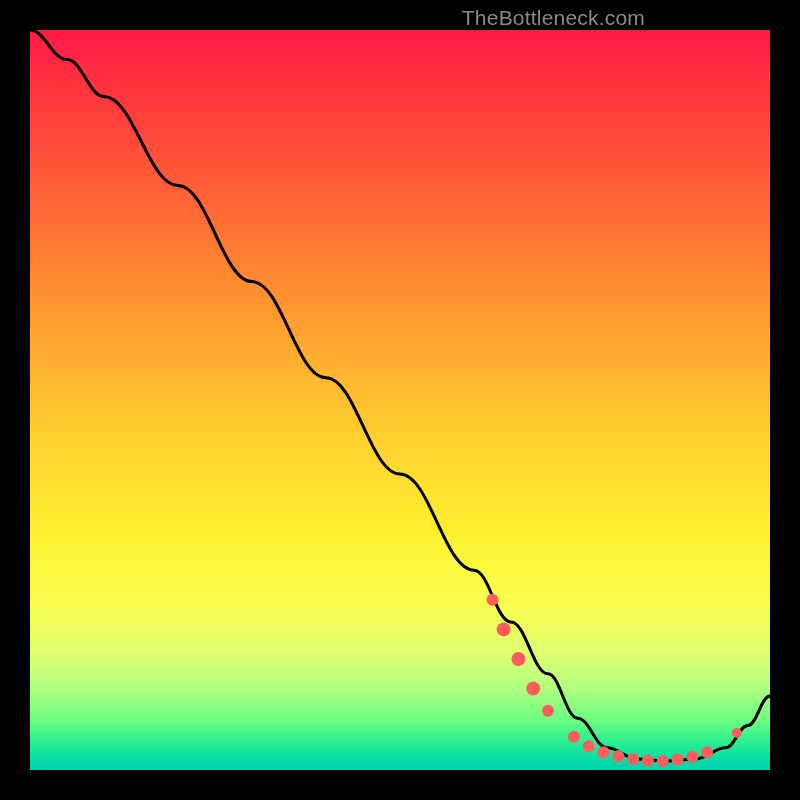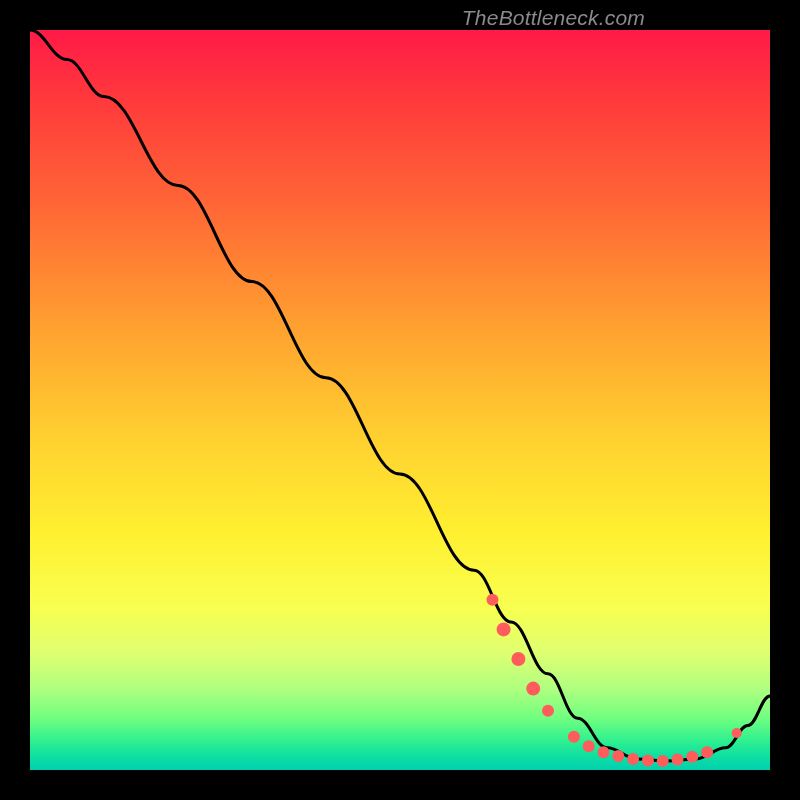--- a/index.html
+++ b/index.html
@@ -8,21 +8,20 @@
     width: 800px;
     height: 800px;
     background: #000;
     overflow: hidden;
   }
   .container {
     position: relative;
     width: 679px;
     height: 800px;
     background: #000;
-    font-style: italic;
   }
   .plot-area {
     position: absolute;
     left: 30px;
     top: 30px;
     width: 740px;
     height: 740px;
   }
   .gradient-bg {
     position: absolute;

